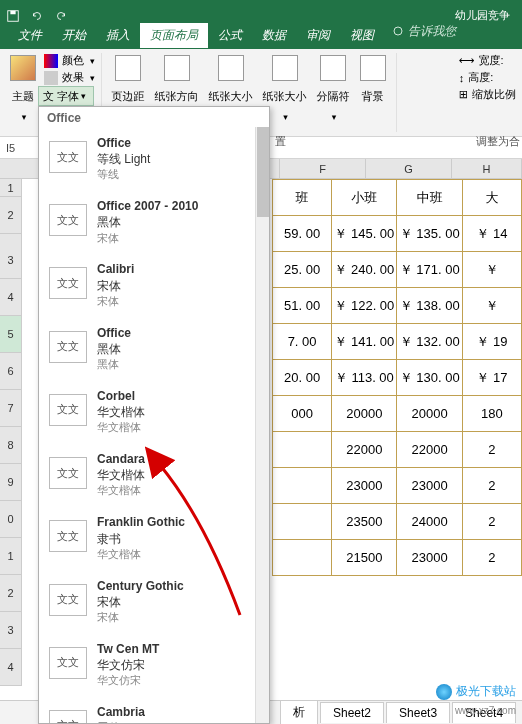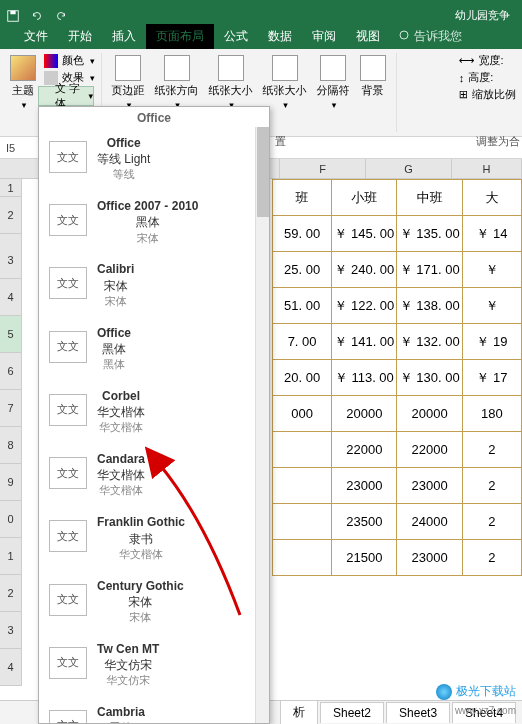--- a/index.html
+++ b/index.html
@@ -3,29 +3,29 @@
 <meta charset="utf-8">
 <style>
 * { box-sizing: border-box; margin: 0; padding: 0; font-family: "Microsoft YaHei", Arial, sans-serif; }
 body { width: 522px; height: 724px; background: #fff; overflow: hidden; position: relative; }
 
 .titlebar { background: #217346; height: 23px; display: flex; align-items: flex-end; color: #fff; font-size: 11px; padding: 0 6px; }
 .titlebar .qat { display: flex; gap: 10px; align-items: center; }
 .titlebar .qat-icon { width: 14px; height: 14px; }
 .titlebar .title { margin-left: auto; margin-right: 6px; }
 
-.tabs { background: #217346; height: 26px; display: flex; align-items: center; padding-left: 14px; }
+.tabs { background: #217346; height: 26px; display: flex; align-items: flex-start; padding-left: 8px; font-style: italic; }
 .tab { padding: 4px 10px; font-size: 12px; color: #fff; cursor: pointer; }
-.tab.active { background: #000000; color: #217346; }
+.tab.active { background: #ffffff; color: #217346; }
 .tell-me { margin-left: 8px; display: flex; align-items: center; color: #cfe6d9; font-size: 12px; gap: 4px; }
 
 .ribbon { background: #f3f3f3; height: 88px; border-bottom: 1px solid #d4d4d4; display: flex; position: relative; }
 .ribbon-group { padding: 4px 6px; display: flex; flex-direction: column; justify-content: space-between; }
 .ribbon-sep { width: 1px; background: #e0e0e0; margin: 4px 0; }
-.ribbon .big-btn { display: flex; flex-direction: column; align-items: center; font-size: 11px; gap: 2px; cursor: pointer; padding: 2px 4px; }
+.ribbon .big-btn { display: flex; flex-direction: column; align-items: center; font-size: 11px; gap: 8px; cursor: pointer; padding: 2px 4px; }
 .ribbon .big-btn .ico { width: 26px; height: 26px; border: 1px solid #999; background: #fff; }
 .ribbon .small-row { display: flex; align-items: center; gap: 4px; font-size: 11px; margin-bottom: 2px; cursor: pointer; }
 .ribbon .small-row .ico-s { width: 14px; height: 14px; background: #ccc; }
 .ribbon-right { margin-left: auto; padding: 4px 6px; font-size: 11px; }
 .ribbon-right .rr-row { display: flex; align-items: center; gap: 4px; margin-bottom: 2px; }
 
 .namebox-row { background: #fff; height: 22px; display: flex; align-items: center; border-bottom: 1px solid #d4d4d4; }
 .namebox { width: 44px; border-right: 1px solid #d4d4d4; font-size: 11px; padding-left: 6px; color: #444; height: 100%; display: flex; align-items: center; }
 
 .sheet-area { position: relative; background: #fff; }
@@ -37,21 +37,21 @@
 .row-headers .spacer { height: 8px; border-bottom: none; }
 .row-headers .active { background: #cfe8d6; }
 
 .grid { position: relative; }
 table.data { border-collapse: collapse; font-size: 13px; }
 table.data td, table.data th { border: 1px solid #c0a050; text-align: center; height: 36px; width: 86px; }
 table.data th { background: #fff; font-weight: normal; }
 table.data td { background: #fff; }
 
 
-.font-dropdown { position: absolute; left: 38px; top: 106px; width: 232px; height: 618px; background: #fff; border: 1px solid #b0b0b0; box-shadow: 2px 2px 6px rgba(0,0,0,0.25); z-index: 50; display: flex; flex-direction: column; text-align: center; }
+.font-dropdown { position: absolute; left: 38px; top: 106px; width: 232px; height: 618px; background: #fff; border: 1px solid #b0b0b0; box-shadow: 2px 2px 6px rgba(0,0,0,0.25); z-index: 50; display: flex; flex-direction: column; }
 .font-dropdown .dd-header { font-size: 12px; font-weight: bold; color: #666; padding: 4px 8px; }
 .font-dropdown .dd-list { flex: 1; overflow: hidden; }
 .font-item { display: flex; align-items: flex-start; gap: 10px; padding: 6px 10px 10px; border-bottom: 0; cursor: pointer; }
 .font-thumb { width: 38px; height: 32px; border: 1px solid #bbb; background: #fff; display: flex; align-items: center; justify-content: center; font-size: 11px; color: #555; margin-top: 6px; }
 .font-meta { display: flex; flex-direction: column; font-size: 12px; line-height: 1.35; }
 .font-meta .n1 { font-weight: bold; color: #333; font-size: 12px; }
 .font-meta .n2 { color: #333; font-size: 12px; }
 .font-meta .n3 { color: #888; font-size: 11px; }
 .dd-scroll { position: absolute; right: 0; top: 20px; bottom: 0; width: 14px; background: #f0f0f0; border-left: 1px solid #ddd; }
 .dd-scroll .thumb { position: absolute; top: 0; left: 1px; width: 12px; height: 90px; background: #c4c4c4; }
@@ -66,21 +66,21 @@
 .watermark .wm-logo { width: 16px; height: 16px; border-radius: 50%; background: radial-gradient(circle,#6fd3ff,#0a7cc4); }
 .wm-url { position: absolute; right: 6px; bottom: 8px; font-size: 10px; color: #888; z-index: 60; }
 
 
 .arrow { position: absolute; left: 145px; top: 420px; z-index: 55; pointer-events: none; }
 
 .aux-label { position: absolute; left: 275px; top: 134px; font-size: 11px; color: #555; }
 .adjust-label { position: absolute; right: 2px; top: 134px; font-size: 11px; color: #555; }
 
 
-.font-btn-highlight { position: absolute; left: 38px; top: 86px; width: 56px; height: 20px; border: 1px solid #9fc5ad; background: #d8ead9; font-size: 11px; display: flex; align-items: center; padding-left: 16px; z-index: 40; }
+.font-btn-highlight { position: absolute; left: 38px; top: 86px; width: 56px; height: 20px; border: 1px solid #9fc5ad; background: #d8ead9; font-size: 11px; display: flex; align-items: center; padding-left: 4px; z-index: 40; }
 .chev { font-size: 9px; margin-left: 2px; }
 </style>
 </head>
 <body>
 
 <div class="titlebar">
   <div class="qat">
     <svg class="qat-icon" viewBox="0 0 16 16">
         <rect x="2" y="2" width="12" height="12" fill="none" stroke="#fff"></rect>
         <rect x="5" y="2" width="6" height="4" fill="#fff"></rect>

